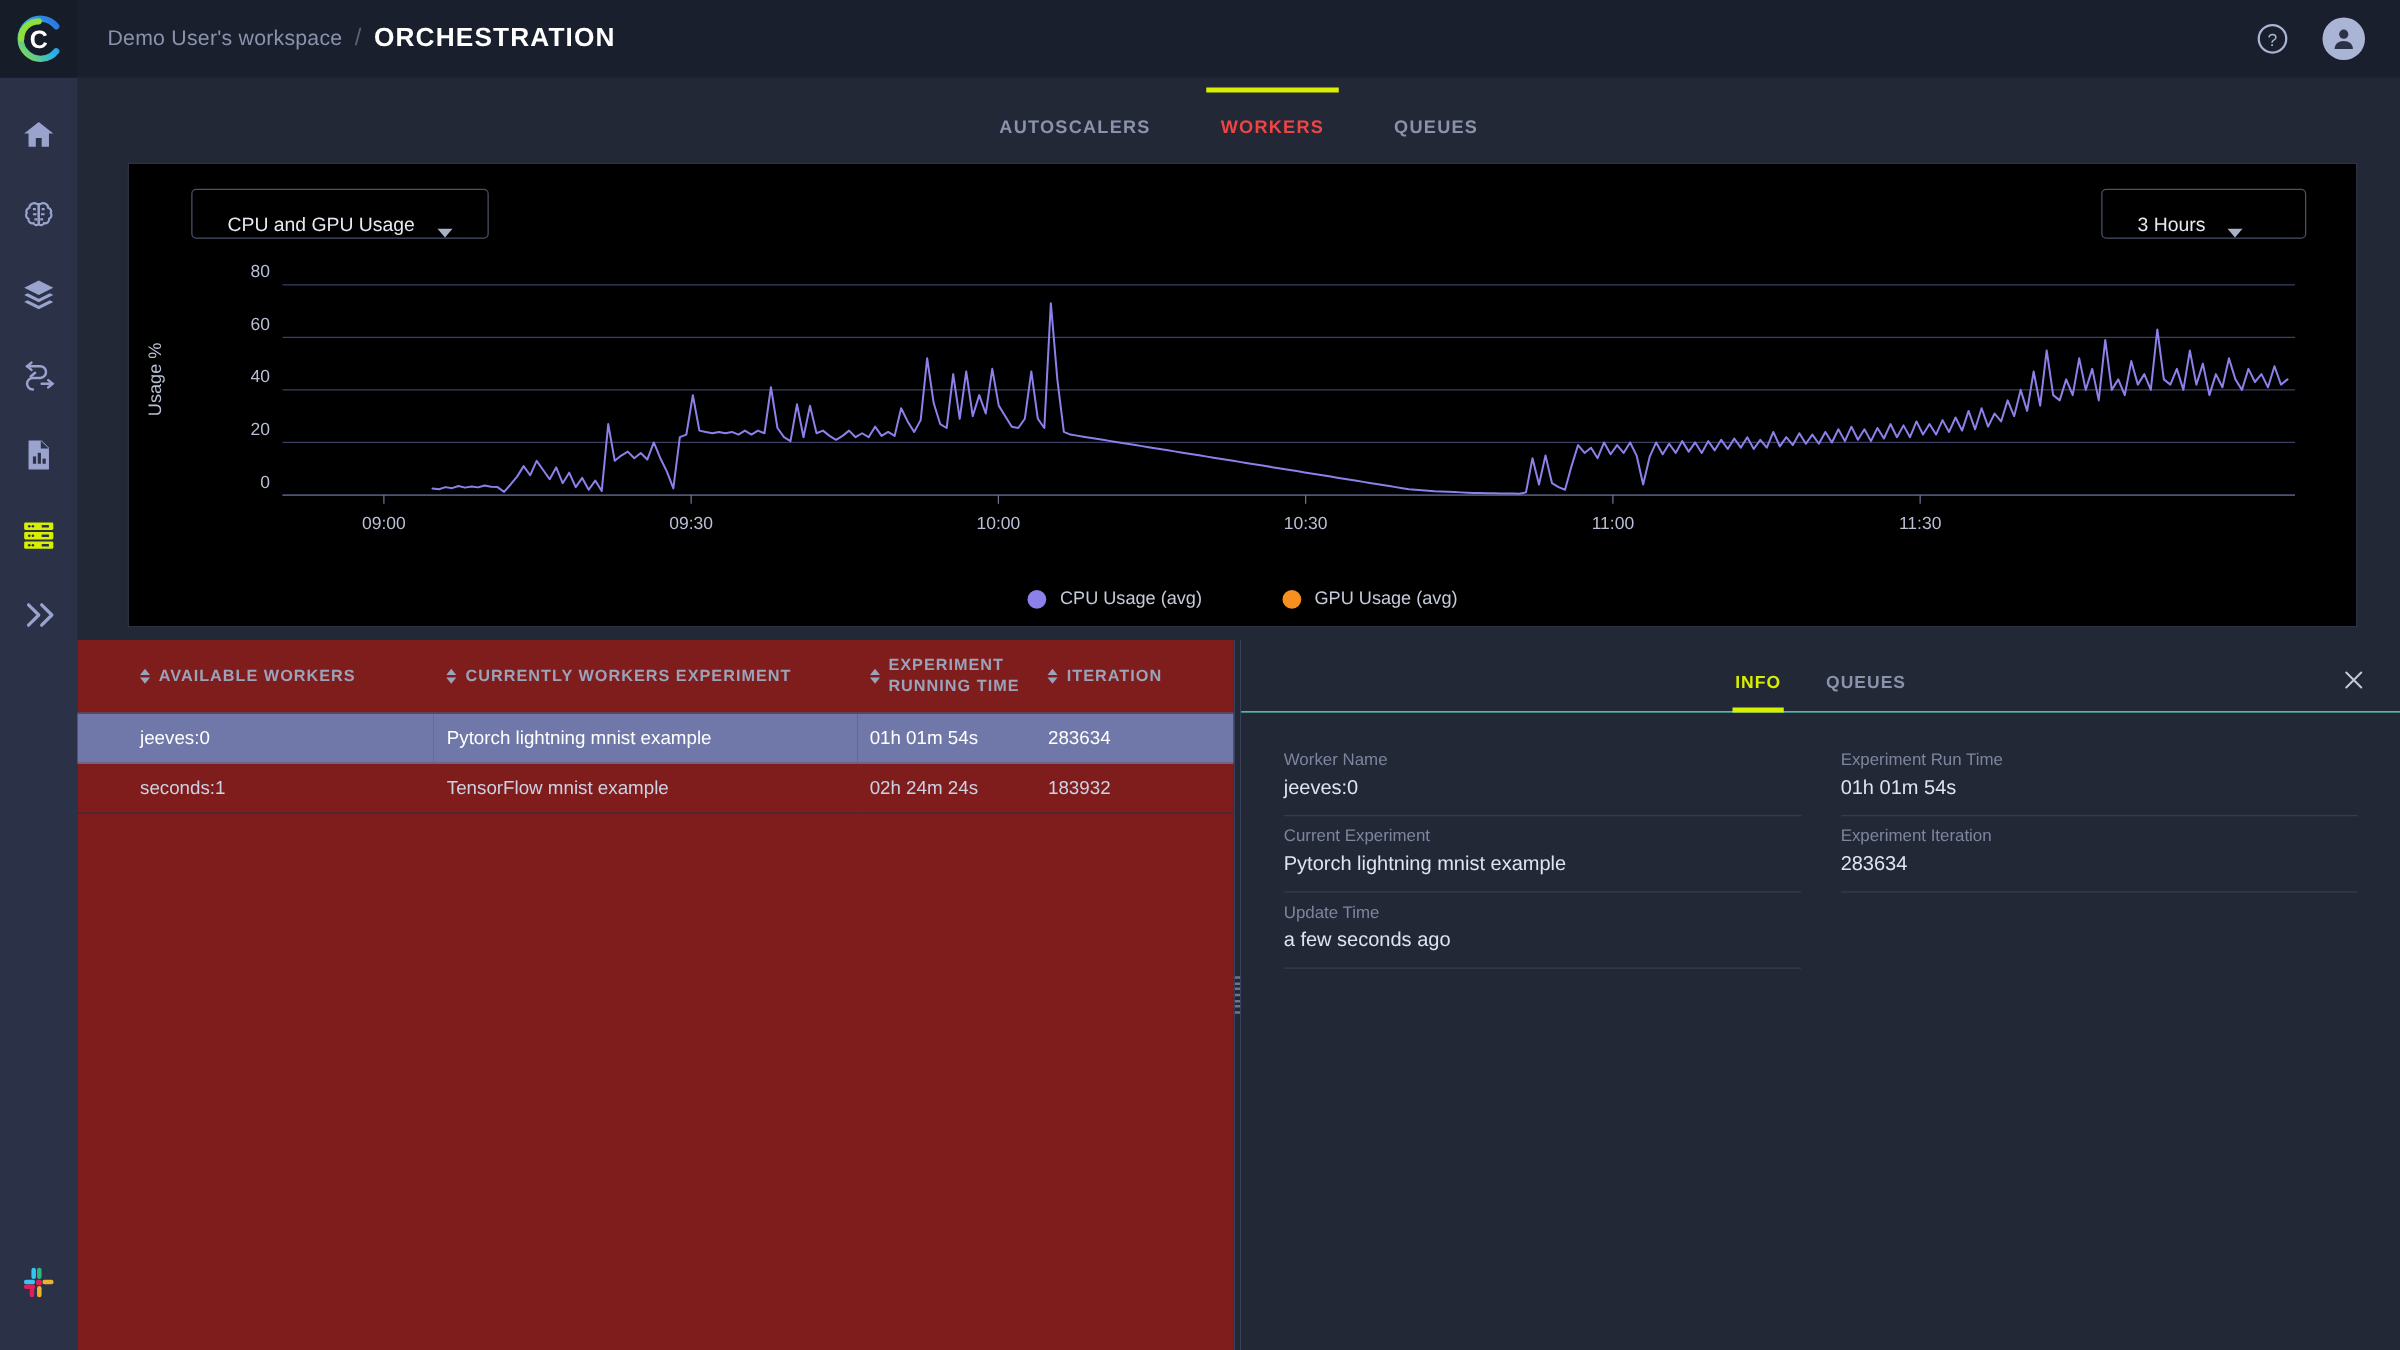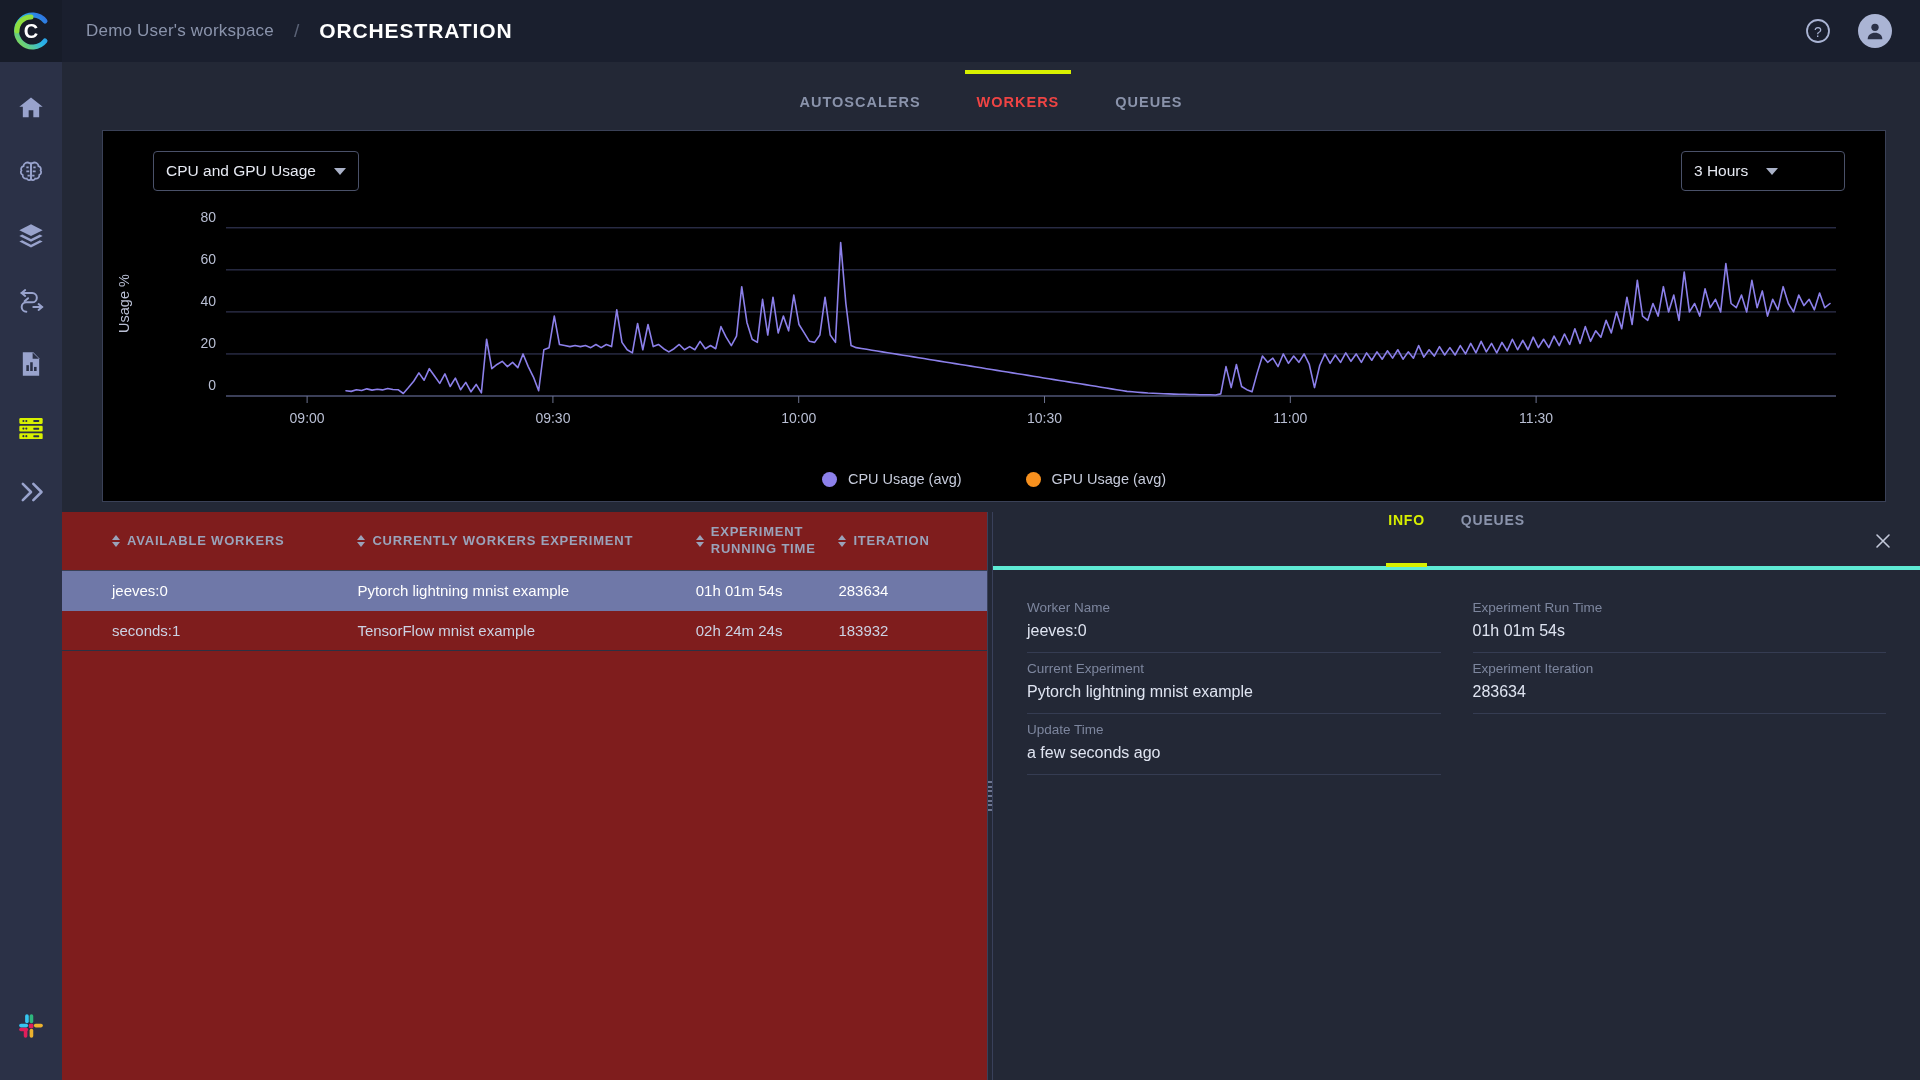--- a/index.html
+++ b/index.html
@@ -15,21 +15,21 @@
   .topbar {
     position: absolute; top: 0; left: 0; width: 1920px; height: 62px;
     background: #1a1f2e;
     display: flex; align-items: center;
     z-index: 10;
   }
   .logo-box {
     width: 62px; height: 62px; background: #171c29;
     display: flex; align-items: center; justify-content: center; flex: 0 0 62px;
   }
-  .breadcrumb { display: flex; align-items: center; margin-left: 24px; gap: 20px; }
+  .breadcrumb { display: flex; align-items: center; margin-left: 24px; gap: 10px; }
   .bc-workspace { color: #8a93ab; font-size: 17px; letter-spacing: .2px; }
   .bc-sep { color: #5b6377; font-size: 19px; font-weight: 300; }
   .bc-current { color: #ffffff; font-size: 21px; font-weight: bold; letter-spacing: .9px; }
   .topbar-right { margin-left: auto; display: flex; align-items: center; gap: 26px; margin-right: 28px; }
   .help-icon { width: 28px; height: 28px; cursor: pointer; }
   .avatar { width: 34px; height: 34px; border-radius: 50%; background: #aab4d4;
             display: flex; align-items: center; justify-content: center; cursor: pointer; }
 
   
   .rail {
@@ -66,21 +66,21 @@
 
   
   .chart-card {
     margin: 12px 34px 0 40px; height: 372px;
     background: #000000; border: 1px solid #3a4157; position: relative;
   }
   .chart-toolbar { position: absolute; top: 20px; left: 0; right: 0; height: 40px; }
   .select {
     position: absolute; height: 40px; border: 1px solid #4a5169; border-radius: 4px;
     background: transparent; color: #e6e9f2; font-size: 15.5px;
-    display: flex; align-items: center; padding: 0 12px; cursor: pointer;
+    display: flex; align-items: flex-end; padding: 0 28px; cursor: pointer;
   }
   .select .caret {
     width: 0; height: 0; margin-left: 18px;
     border-left: 6px solid transparent; border-right: 6px solid transparent;
     border-top: 7px solid #aab2c8;
   }
   #metric-select { left: 50px; min-width: 178px; }
   #range-select  { right: 40px; min-width: 164px; }
 
   
@@ -132,22 +132,22 @@
   tbody tr.selected { background: #6f78a8; }
   tbody tr.selected td { color: #ffffff; border-bottom-color: #6f78a8; }
   .col-w  { width: 270px; padding-left: 50px !important; }
   .col-e  { width: 320px; }
   .col-t  { width: 135px; }
   .col-i  { width: 150px; }
 
   
   .info-pane { flex: 1; background: #232836; position: relative; }
   .info-tabs {
-    height: 58px; display: flex; justify-content: center;
-    gap: 0; border-bottom: 4px solid #5eead4; position: relative;
+    height: 58px; display: flex; align-items: flex-end; justify-content: center;
+    gap: 0; border-bottom: 1px solid #5eead4; position: relative;
   }
   .itab {
     position: relative; padding: 0 18px 16px 18px; font-size: 14px; font-weight: bold;
     letter-spacing: .8px; color: #8a93ab; cursor: pointer;
   }
   .itab.active { color: #d8f000; }
   .itab.active::after {
     content: ""; position: absolute; bottom: -1px; left: 16px; right: 16px;
     height: 4px; background: #d8f000;
   }

